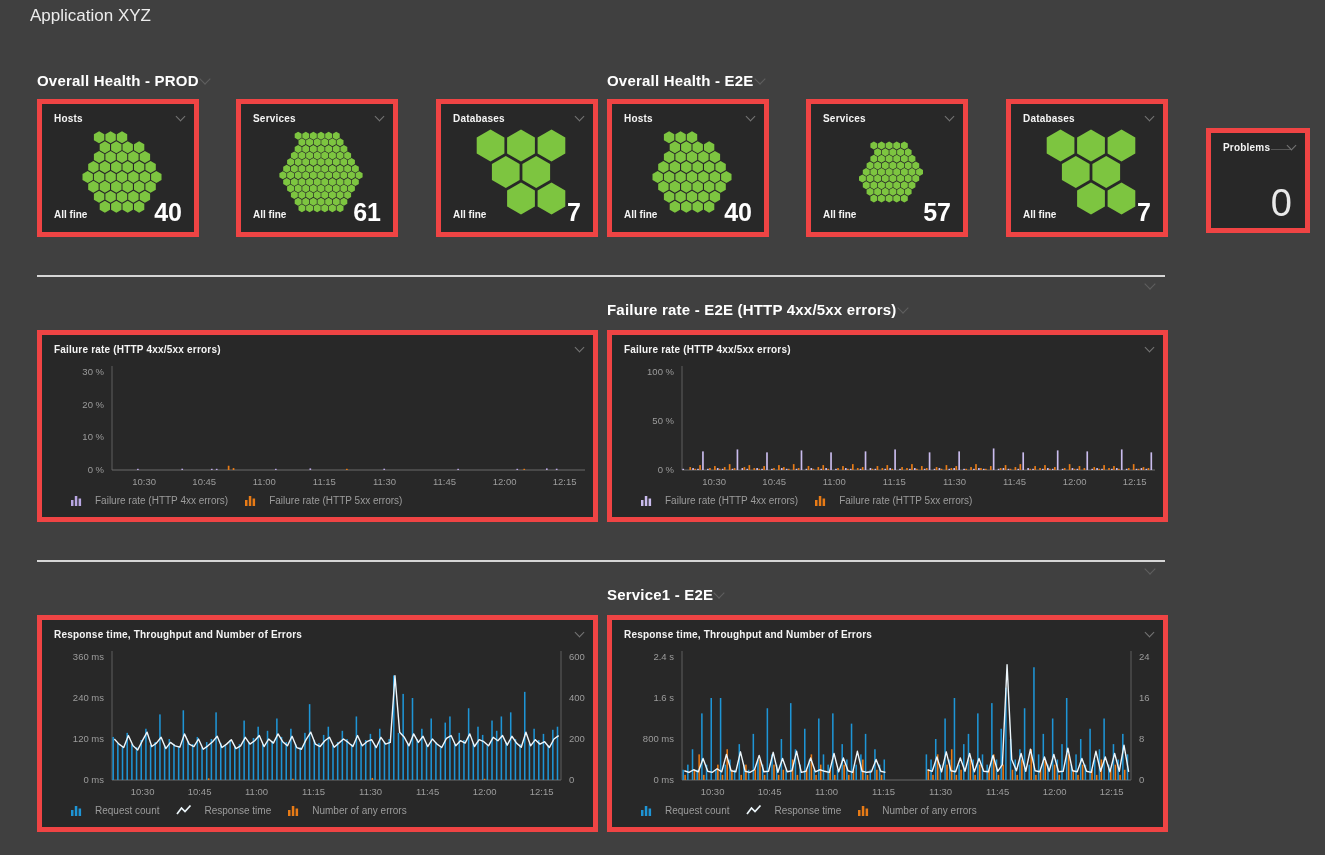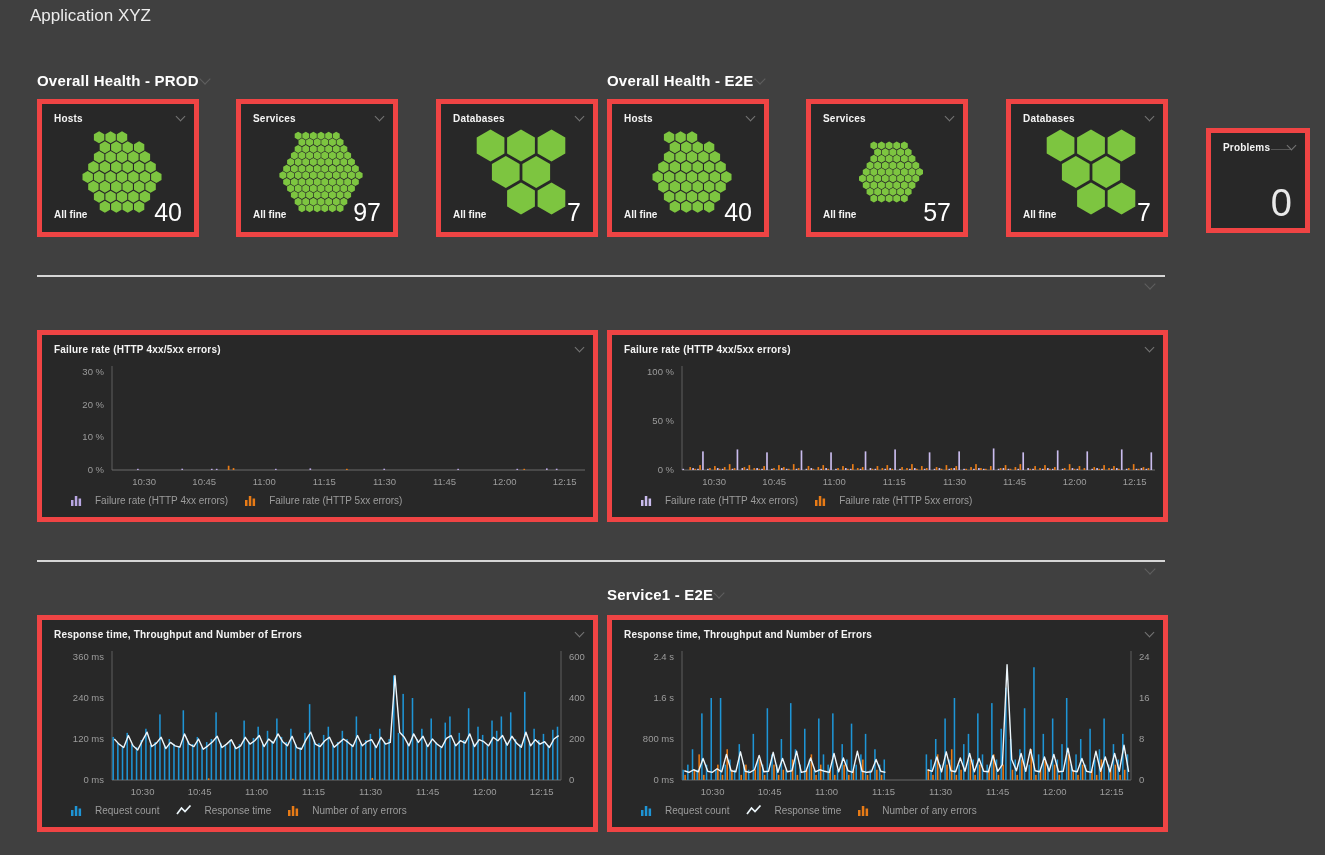--- a/index.html
+++ b/index.html
@@ -5,21 +5,21 @@
 <style>
   html,body{margin:0;padding:0;background:#191919;}
   .page{position:relative;width:1325px;height:855px;background:#404040;overflow:hidden;
         font-family:"Liberation Sans",sans-serif;-webkit-font-smoothing:antialiased;}
   .page-title{position:absolute;left:30px;top:6px;font-size:17px;color:#ececec;}
   .sec-h{position:absolute;height:20px;display:flex;align-items:center;
          color:#ffffff;font-size:15px;font-weight:bold;letter-spacing:.2px;}
   .tile{position:absolute;background:#282828;border:5px solid #ef4444;box-sizing:border-box;}
   .t-title{position:absolute;left:12px;top:9px;font-size:10px;font-weight:bold;color:#f5f5f5;letter-spacing:.2px;}
   .t-status{position:absolute;left:12px;bottom:12px;font-size:10px;font-weight:bold;color:#f5f5f5;}
-  .t-count{position:absolute;right:12px;bottom:5px;font-size:25px;font-weight:400;color:#ffffff;}
+  .t-count{position:absolute;right:12px;bottom:5px;font-size:25px;font-weight:700;color:#ffffff;}
   .p-count{position:absolute;right:13px;bottom:3px;font-size:38px;font-weight:200;color:#e9e9e9;}
   .p-dash{position:absolute;left:60px;top:16px;width:20px;height:1px;background:#555;}
   .hexsvg{position:absolute;left:0;top:16px;}
   .plotsvg{position:absolute;left:0;top:0;}
   .chev{position:absolute;width:12px;height:12px;}
   .chev::after{content:"";position:absolute;left:2px;top:1px;width:6px;height:6px;
                border-right:1.5px solid #757575;border-bottom:1.5px solid #757575;transform:rotate(45deg);}
   .chev.hdr::after{width:7px;height:7px;border-color:#5f5f5f;}
   .chev.tile-chev{right:7px;top:8px;}
   .divider{position:absolute;left:37px;width:1128px;height:2px;background:#d6d6d6;}
@@ -188,21 +188,21 @@
         <polygon points="53.3,31.5 56.8,33.5 56.8,37.5 53.3,39.5 49.9,37.5 49.9,33.5" fill="#7dc540"></polygon>
         <polygon points="57.1,24.9 60.6,26.9 60.6,30.9 57.1,32.9 53.7,30.9 53.7,26.9" fill="#7dc540"></polygon>
         <polygon points="57.1,11.7 60.6,13.7 60.6,17.7 57.1,19.7 53.7,17.7 53.7,13.7" fill="#7dc540"></polygon>
         <polygon points="64.8,11.7 68.2,13.7 68.2,17.7 64.8,19.7 61.3,17.7 61.3,13.7" fill="#7dc540"></polygon>
         <polygon points="72.4,11.7 75.8,13.7 75.8,17.7 72.4,19.7 68.9,17.7 68.9,13.7" fill="#7dc540"></polygon>
         <polygon points="80.0,11.7 83.5,13.7 83.5,17.7 80.0,19.7 76.5,17.7 76.5,13.7" fill="#7dc540"></polygon>
         <polygon points="87.6,11.7 91.1,13.7 91.1,17.7 87.6,19.7 84.2,17.7 84.2,13.7" fill="#7dc540"></polygon>
         <polygon points="95.2,11.7 98.7,13.7 98.7,17.7 95.2,19.7 91.8,17.7 91.8,13.7" fill="#7dc540"></polygon>
       </svg>
     <div class="t-status">All fine</div>
-    <div class="t-count">97</div>
+    <div class="t-count">61</div>
   </div>
   <div class="tile" style="left:436px;top:99px;width:162px;height:138px">
     <div class="t-title">Databases</div>
     <span class="chev tile-chev"></span>
     <svg class="hexsvg" width="160" height="104">
         <polygon points="49.5,9.6 63.4,17.6 63.4,33.6 49.5,41.6 35.7,33.6 35.7,17.6" fill="#7dc540"></polygon>
         <polygon points="80.0,9.6 93.9,17.6 93.9,33.6 80.0,41.6 66.1,33.6 66.1,17.6" fill="#7dc540"></polygon>
         <polygon points="110.5,9.6 124.3,17.6 124.3,33.6 110.5,41.6 96.6,33.6 96.6,17.6" fill="#7dc540"></polygon>
         <polygon points="64.8,36.0 78.6,44.0 78.6,60.0 64.8,68.0 50.9,60.0 50.9,44.0" fill="#7dc540"></polygon>
         <polygon points="95.2,36.0 109.1,44.0 109.1,60.0 95.2,68.0 81.4,60.0 81.4,44.0" fill="#7dc540"></polygon>
@@ -345,20 +345,24 @@
   <div class="tile" style="left:1206px;top:128px;width:104px;height:105px">
     <div class="t-title">Problems</div>
     <div class="p-dash"></div>
     <span class="chev tile-chev"></span>
     <div class="p-count">0</div>
   </div>
 
   <div class="divider" style="top:275px"></div>
   <span class="chev hdr" style="left:1144px;top:279px"></span>
 
+  <div class="sec-h" style="left:607px;top:299px;width:561px">
+    <span>Failure rate - E2E (HTTP 4xx/5xx errors)</span>
+    <span class="chev hdr" style="position:relative"></span>
+  </div>
 
   <div class="tile" style="left:37px;top:330px;width:561px;height:192px">
     <div class="t-title">Failure rate (HTTP 4xx/5xx errors)</div>
     <span class="chev tile-chev"></span>
     <svg class="plotsvg" width="559" height="190">
         <line x1="70" y1="31" x2="70" y2="135" stroke="#5f5f5f" stroke-width="1"></line>
         <line x1="70" y1="135" x2="543" y2="135" stroke="#6a6a6a" stroke-width="1"></line>
         <text x="62" y="40" fill="#9c9c9c" font-size="9.5" text-anchor="end">30 %</text>
         <text x="62" y="72.66666666666667" fill="#9c9c9c" font-size="9.5" text-anchor="end">20 %</text>
         <text x="62" y="105.33333333333334" fill="#9c9c9c" font-size="9.5" text-anchor="end">10 %</text>

